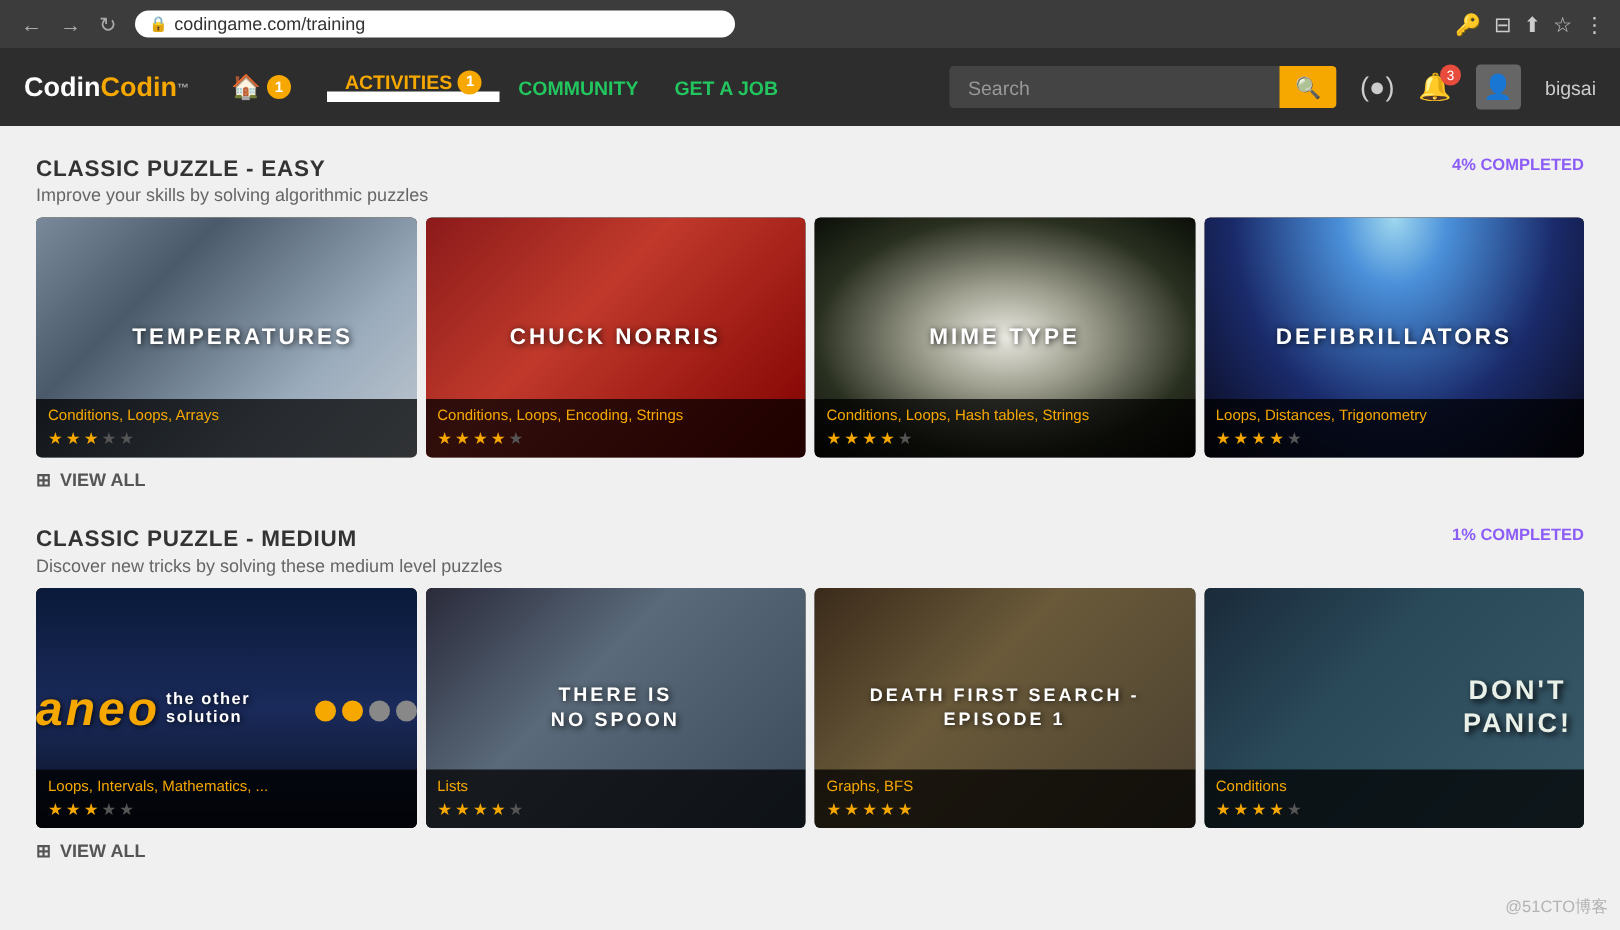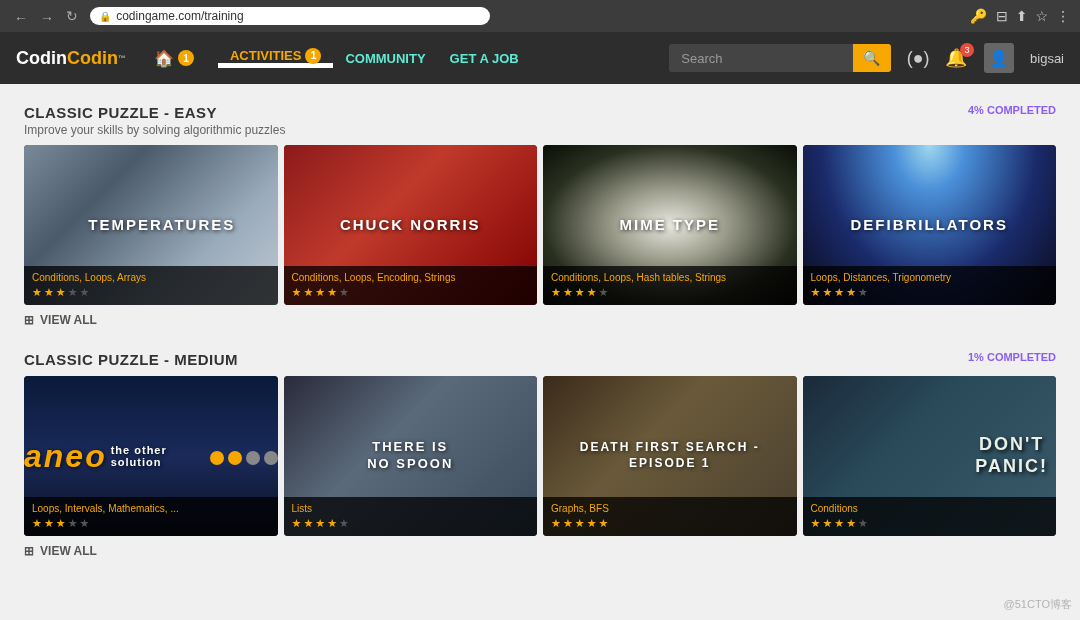--- a/index.html
+++ b/index.html
@@ -87,24 +87,24 @@
     .nav-activities {
       color: #f6a800;
       font-size: 13px;
       font-weight: bold;
       cursor: pointer;
       display: flex;
       align-items: center;
       gap: 4px;
       padding: 0 12px;
       height: 100%;
-      border-bottom: 5px solid #ffffff;
+      border-bottom: 7px solid #ffffff;
     }
     .nav-community, .nav-getajob {
-      color: #5eead4;
+      color: #22c55e;
       font-size: 13px;
       cursor: pointer;
       padding: 0 12px;
       height: 100%;
       display: flex;
       align-items: center;
       font-weight: bold;
     }
 
     .search-bar {
@@ -114,21 +114,21 @@
       background: #444;
       border-radius: 3px;
       overflow: hidden;
     }
     .search-input {
       background: #444;
       border: none;
       color: #ccc;
       padding: 6px 12px;
       font-size: 13px;
-      width: 184px;
+      width: 220px;
       outline: none;
     }
     .search-input::placeholder { color: #999; }
     .search-btn {
       background: #f6a800;
       border: none;
       color: #fff;
       padding: 6px 10px;
       cursor: pointer;
       font-size: 14px;
@@ -483,20 +483,21 @@
     <div class="view-all-link">
       <span class="grid-icon">⊞</span>
       <span>VIEW ALL</span>
     </div>
   </div>
 
   <div class="section">
     <div class="section-top">
       <div class="section-header">
         <div class="section-title">CLASSIC PUZZLE - MEDIUM</div>
+        <div class="section-subtitle">Discover new tricks by solving these medium level puzzles</div>
       </div>
       <div class="section-completed">1% COMPLETED</div>
     </div>
 
     <div class="puzzles-grid">
 
       <div class="puzzle-card">
         <div class="puzzle-card-bg card-aneo">
           <div class="aneo-logo">
             <div class="aneo-text">aneo</div>

